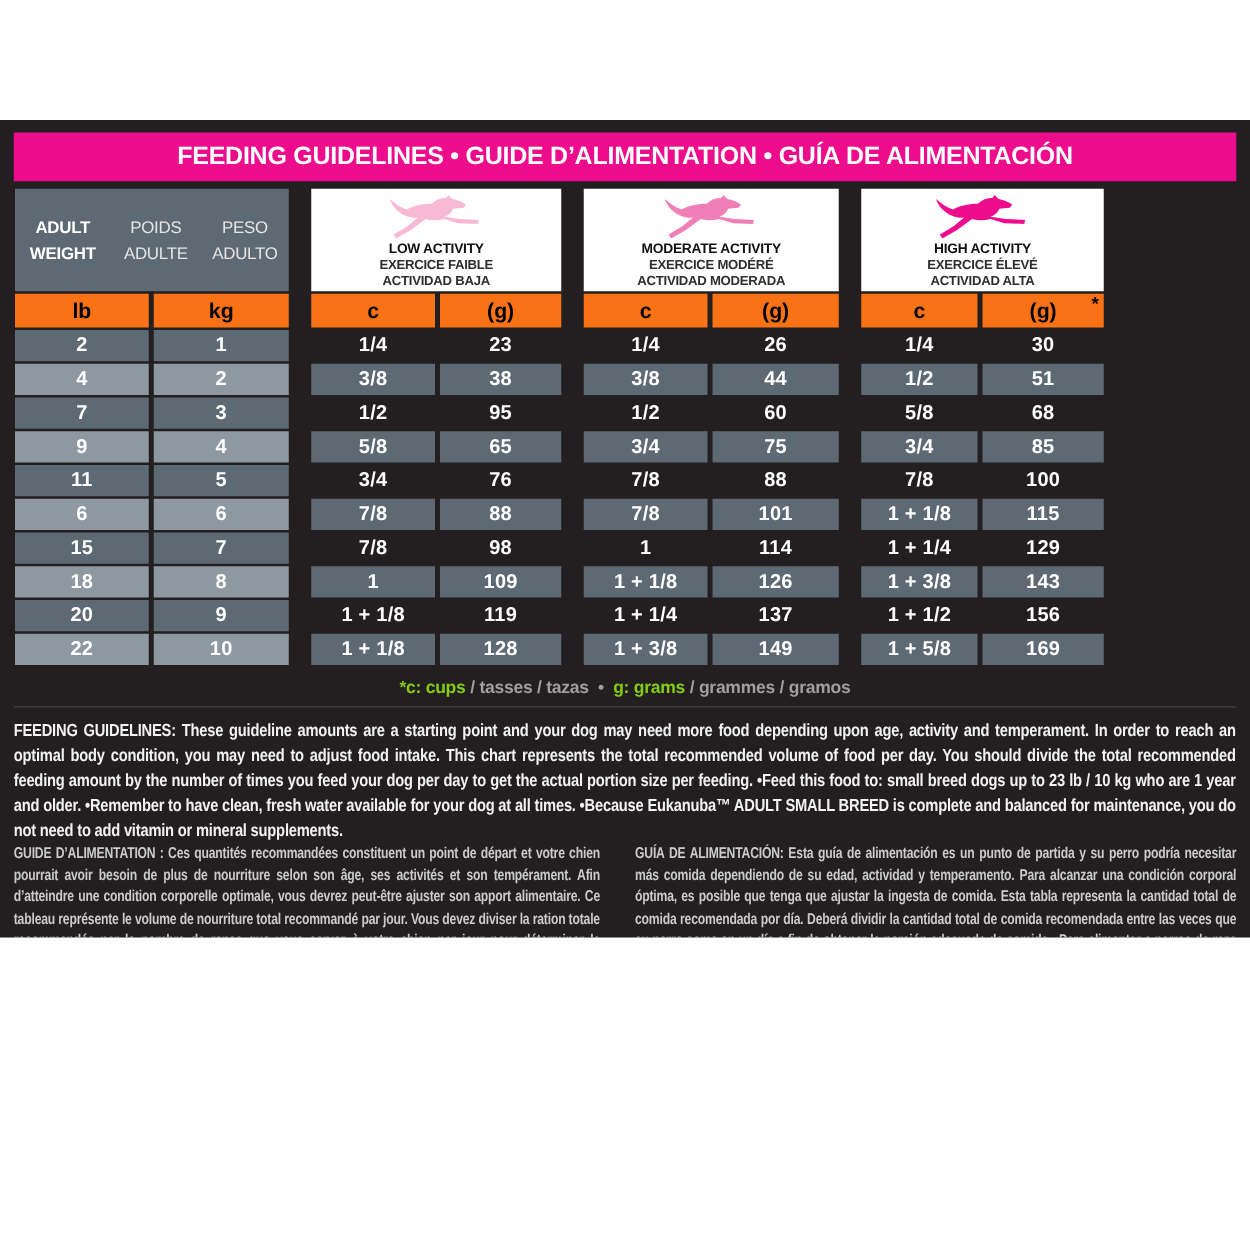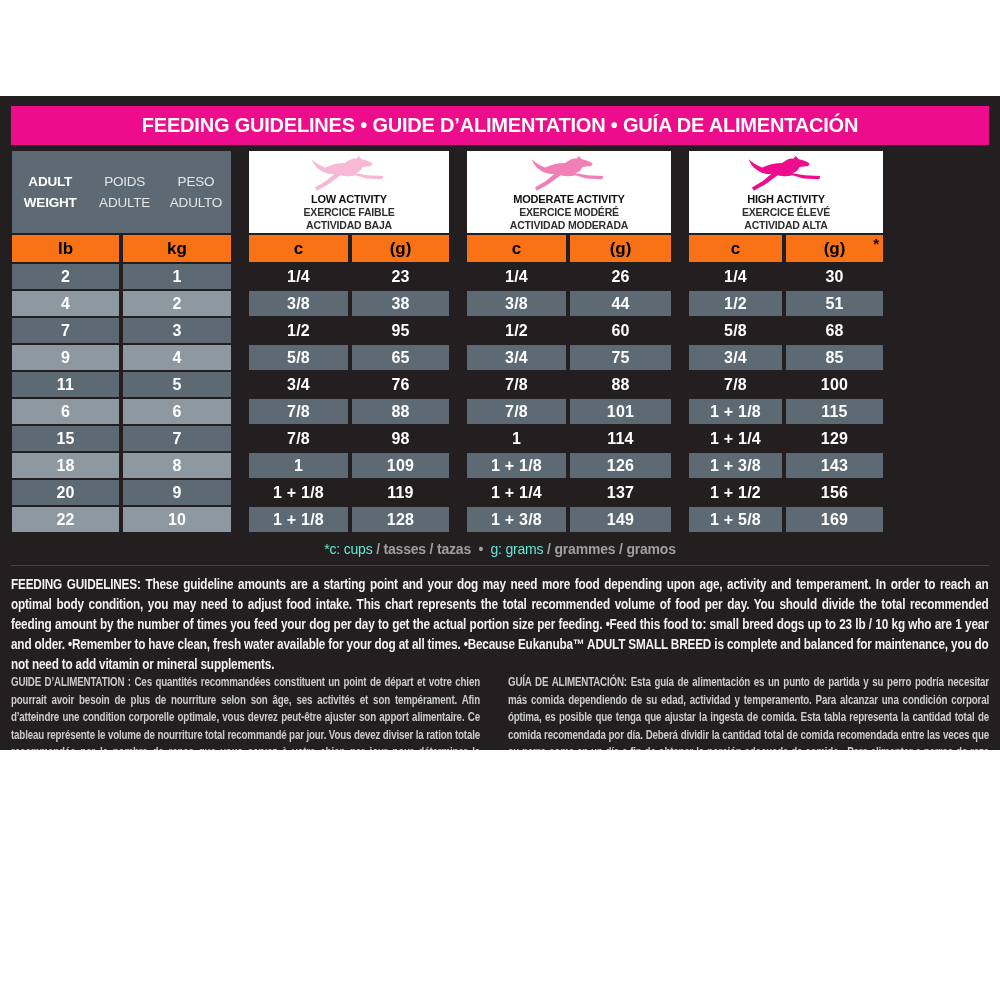--- a/index.html
+++ b/index.html
@@ -44,21 +44,21 @@
   .ast{position:absolute;top:0px;right:4px;font-size:15px;font-weight:bold;color:#000;}
   .cell{
     margin:0 1px;display:flex;align-items:center;justify-content:center;
     color:#ffffff;font-weight:bold;font-size:16px;letter-spacing:0.2px;
   }
   .wA{background:#5d6973;} .wB{background:#8e98a0;} .aB{background:#5d6973;}
   .c1{grid-column:1;} .c2{grid-column:2;} .c3{grid-column:4;} .c4{grid-column:5;}
   .c5{grid-column:7;} .c6{grid-column:8;} .c7{grid-column:10;} .c8{grid-column:11;}
   
   .footnote{margin-top:9px;text-align:center;font-size:14px;color:#9f9f9f;font-weight:600;letter-spacing:-0.2px;}
-  .fbold{color:#5eead4;font-weight:normal;}
+  .fbold{color:#84cc16;font-weight:bold;}
   .rule{margin-top:8px;border-top:1px solid #454142;}
   .cond-en{
     margin-top:8px;font-weight:bold;font-size:14px;line-height:20px;color:#f2f2f2;
     text-align:justify;letter-spacing:-0.2px;
     transform:scaleX(0.84);transform-origin:0 0;width:119%;
   }
   .cols{display:grid;grid-template-columns:469px 481px;column-gap:28px;}
   .cond-sm{
     font-weight:bold;font-size:12.5px;line-height:17.5px;color:#cbcbcb;
     text-align:justify;letter-spacing:-0.2px;

